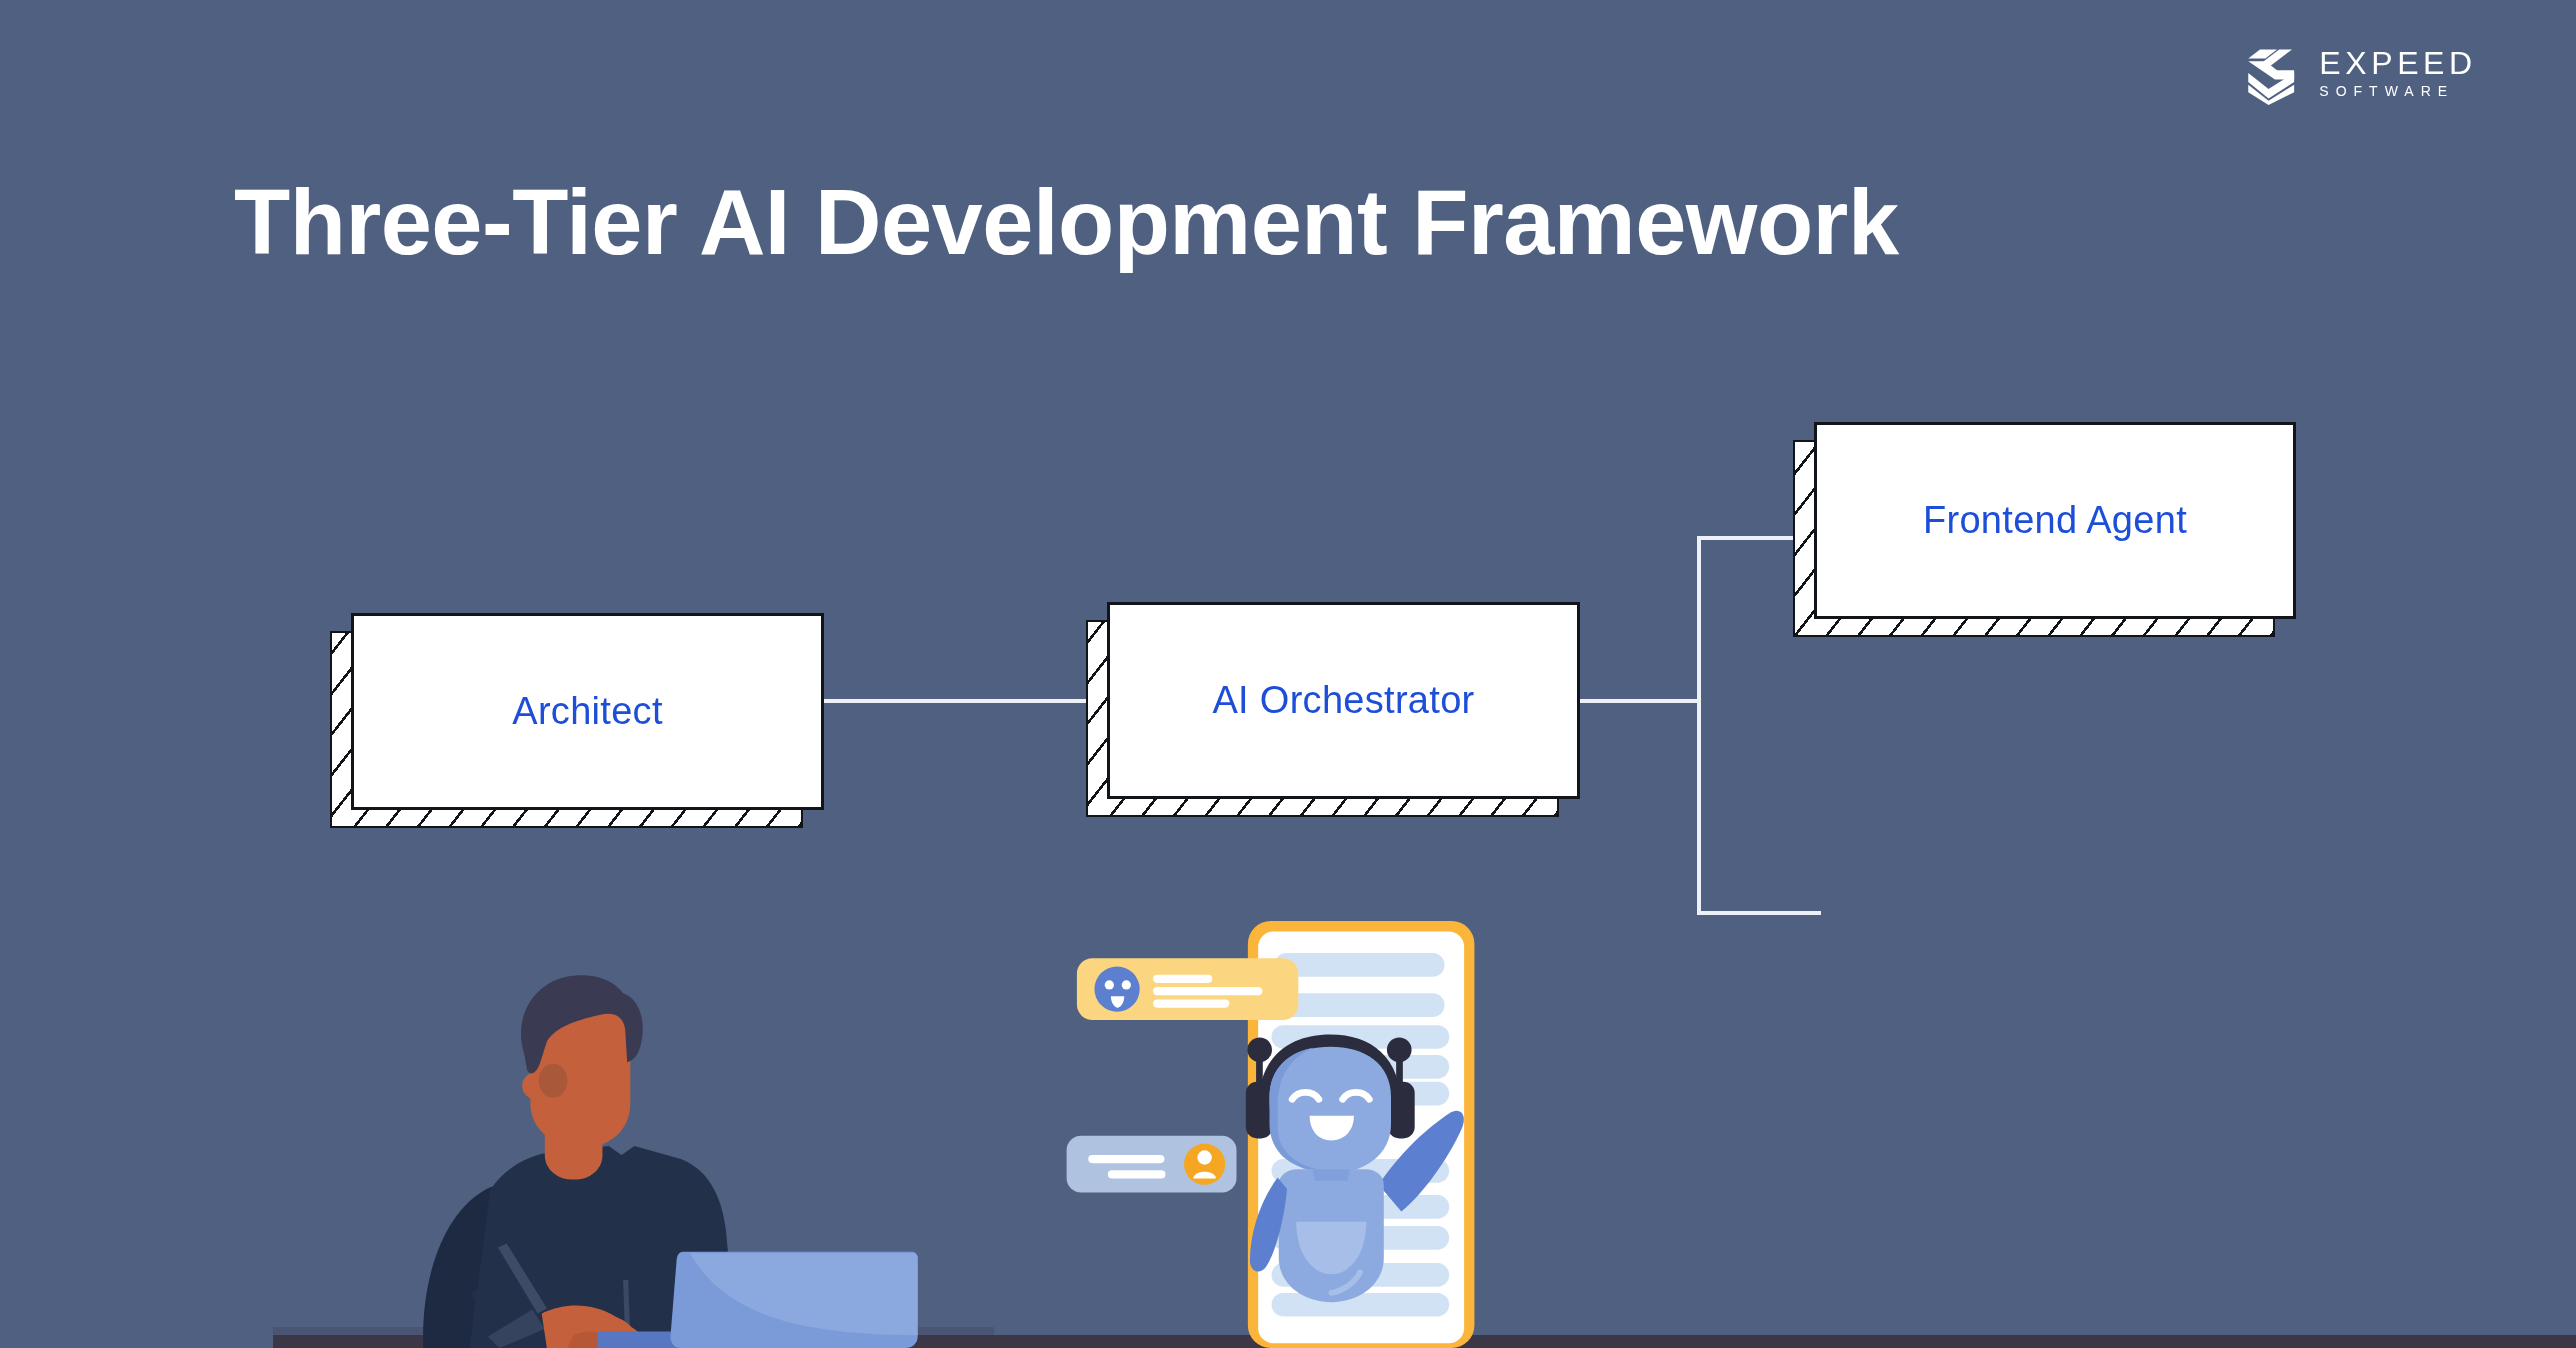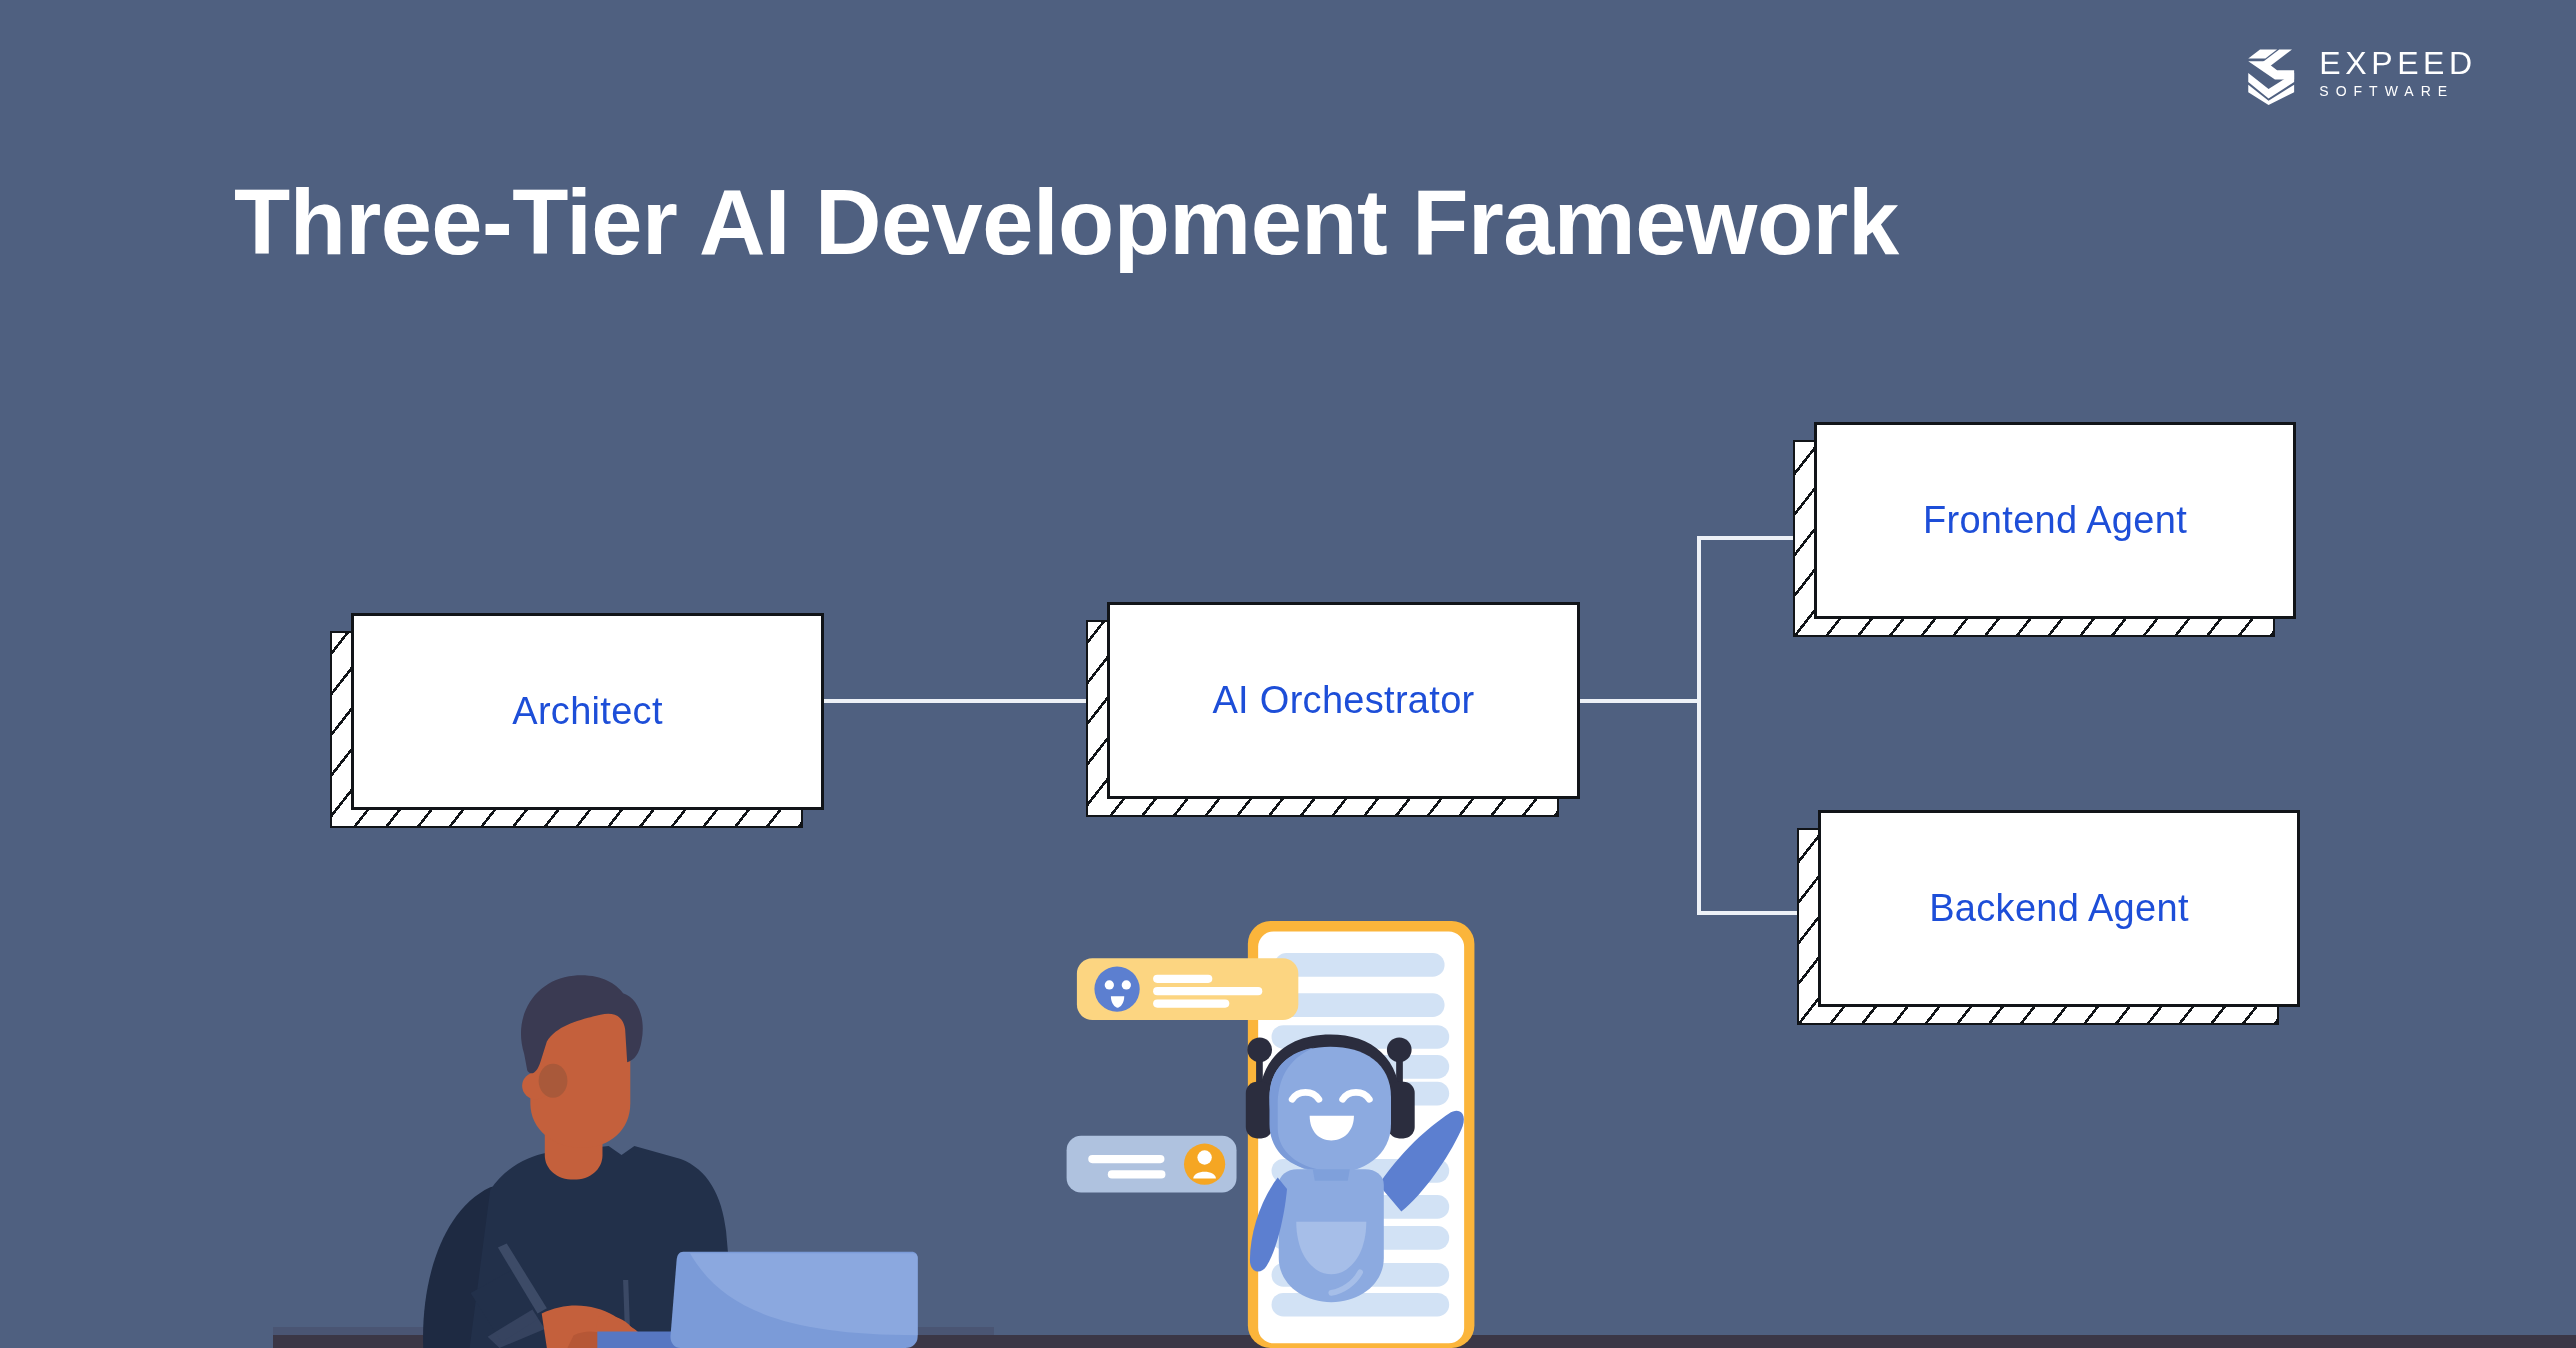--- a/index.html
+++ b/index.html
@@ -107,26 +107,20 @@
     </div>
   </div>
 
   <div class="node" id="node-frontend">
     <div class="shadow"></div>
     <div class="face">
       <span class="label">Frontend Agent</span>
     </div>
   </div>
 
-  <div class="node" id="node-backend">
-    <div class="shadow"></div>
-    <div class="face">
-      <span class="label">Backend Agent</span>
-    </div>
-  </div>
 
   <div id="desk-shadow"></div>
   <div id="desk"></div>
 
   <svg id="person" viewBox="0 0 1020 767">
 
     <path d="M60 767 C55 640 95 500 190 455 L300 430 L300 767 Z" fill="#1E2A42"></path>
 
     <path d="M190 460 C220 415 265 395 300 388 L420 375 L445 392 L470 375 L560 400 C612 420 640 470 648 540 L668 767 L150 767 Z" fill="#22304A"></path>
 

